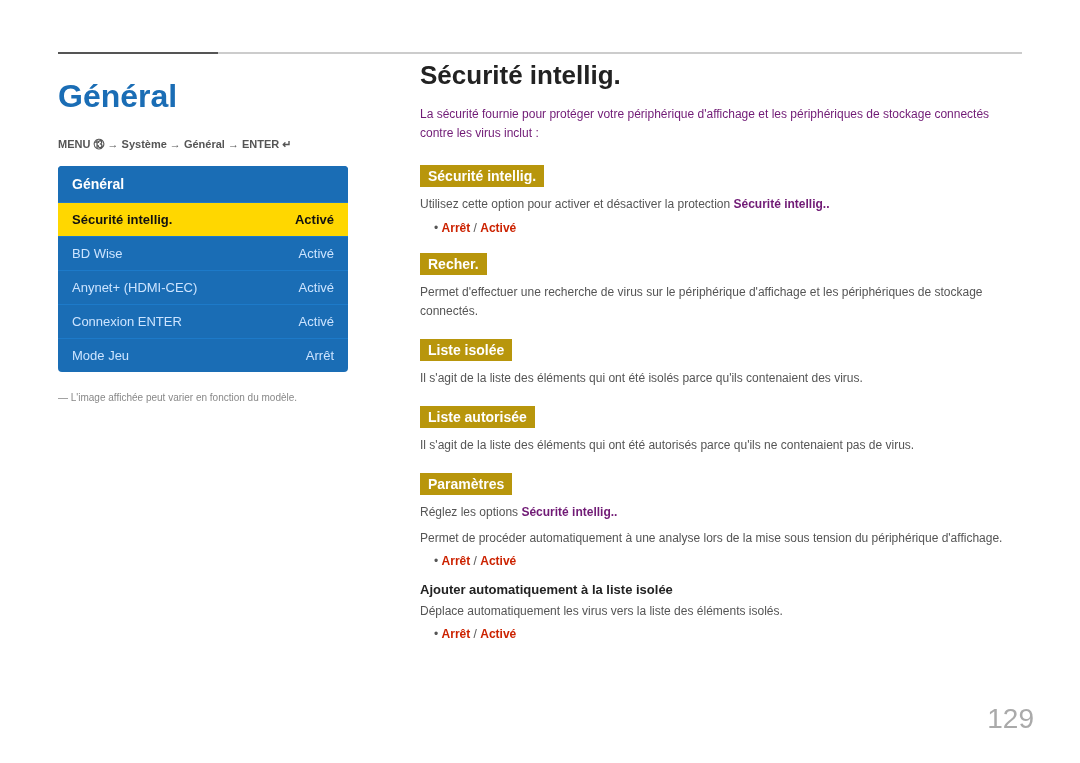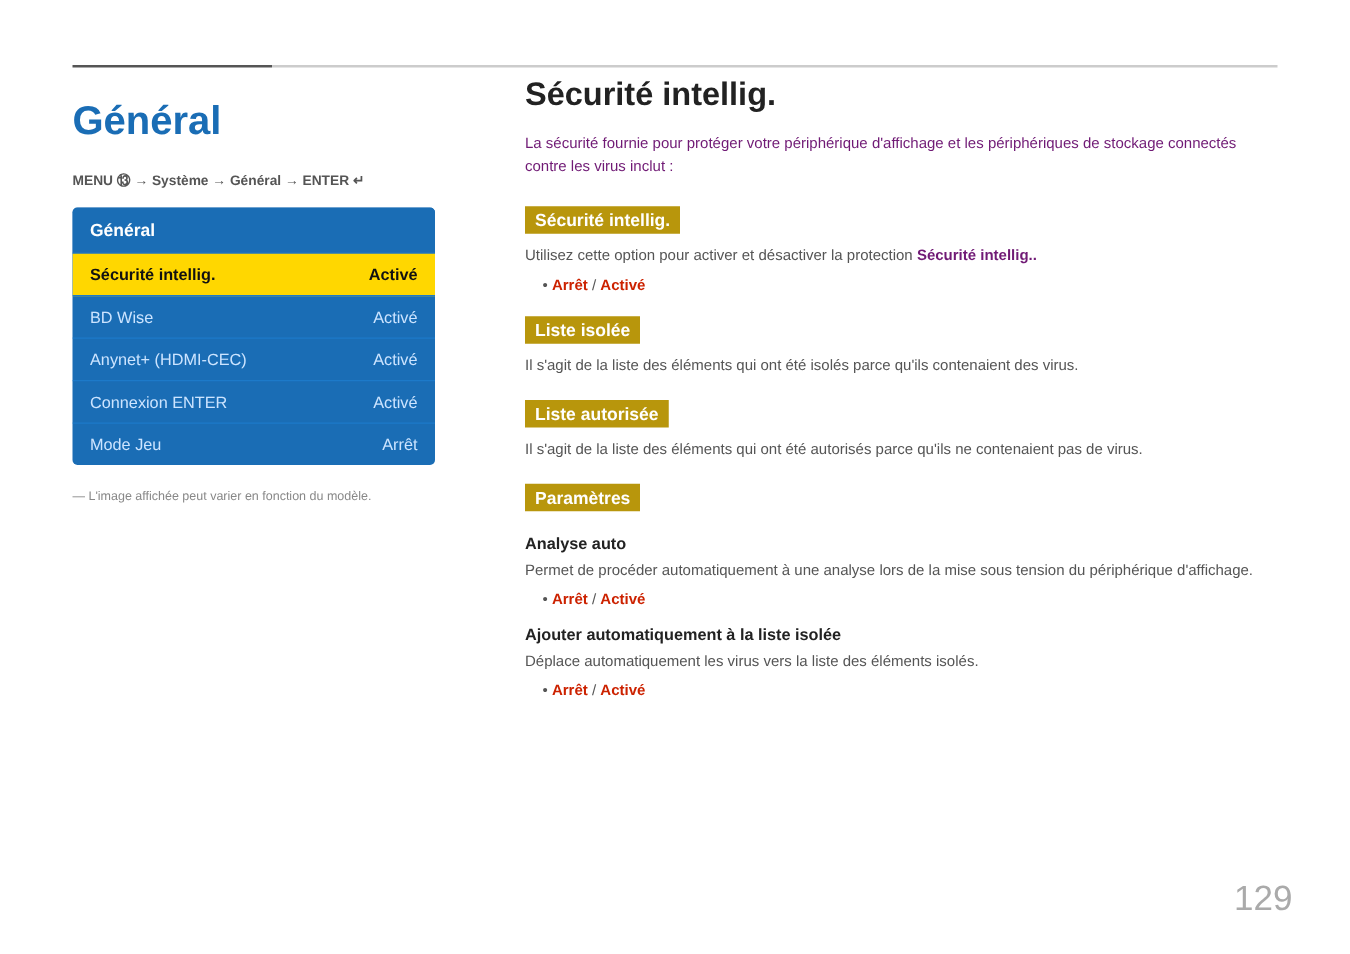--- a/index.html
+++ b/index.html
@@ -242,39 +242,47 @@
   <div class="section-block">
     <div class="section-heading">Sécurité intellig.</div>
     <p class="section-text">
       Utilisez cette option pour activer et désactiver la protection <span class="link-blue">Sécurité intellig..</span>
     </p>
     <ul class="bullet-list">
       <li><span class="link-red">Arrêt</span> / <span class="link-red">Activé</span></li>
     </ul>
   </div>
 
+  <div class="section-block">
+    <div class="section-heading">Recher.</div>
+    <p class="section-text">
+      Permet d'effectuer une recherche de virus sur le périphérique d'affichage et les périphériques de stockage connectés.
+    </p>
+  </div>
 
   <div class="section-block">
     <div class="section-heading">Liste isolée</div>
     <p class="section-text">
       Il s'agit de la liste des éléments qui ont été isolés parce qu'ils contenaient des virus.
     </p>
   </div>
 
   <div class="section-block">
     <div class="section-heading">Liste autorisée</div>
     <p class="section-text">
       Il s'agit de la liste des éléments qui ont été autorisés parce qu'ils ne contenaient pas de virus.
     </p>
   </div>
 
   <div class="section-block">
     <div class="section-heading">Paramètres</div>
-
-    <div class="subsection-title">Analyse auto</div>
+    <p class="section-text">
+      Réglez les options <span class="link-blue">Sécurité intellig..</span>
+    </p>
+
     <p class="section-text">
       Permet de procéder automatiquement à une analyse lors de la mise sous tension du périphérique d'affichage.
     </p>
     <ul class="bullet-list">
       <li><span class="link-red">Arrêt</span> / <span class="link-red">Activé</span></li>
     </ul>
 
     <div class="subsection-title" style="margin-top:14px;">Ajouter automatiquement à la liste isolée</div>
     <p class="section-text">
       Déplace automatiquement les virus vers la liste des éléments isolés.

